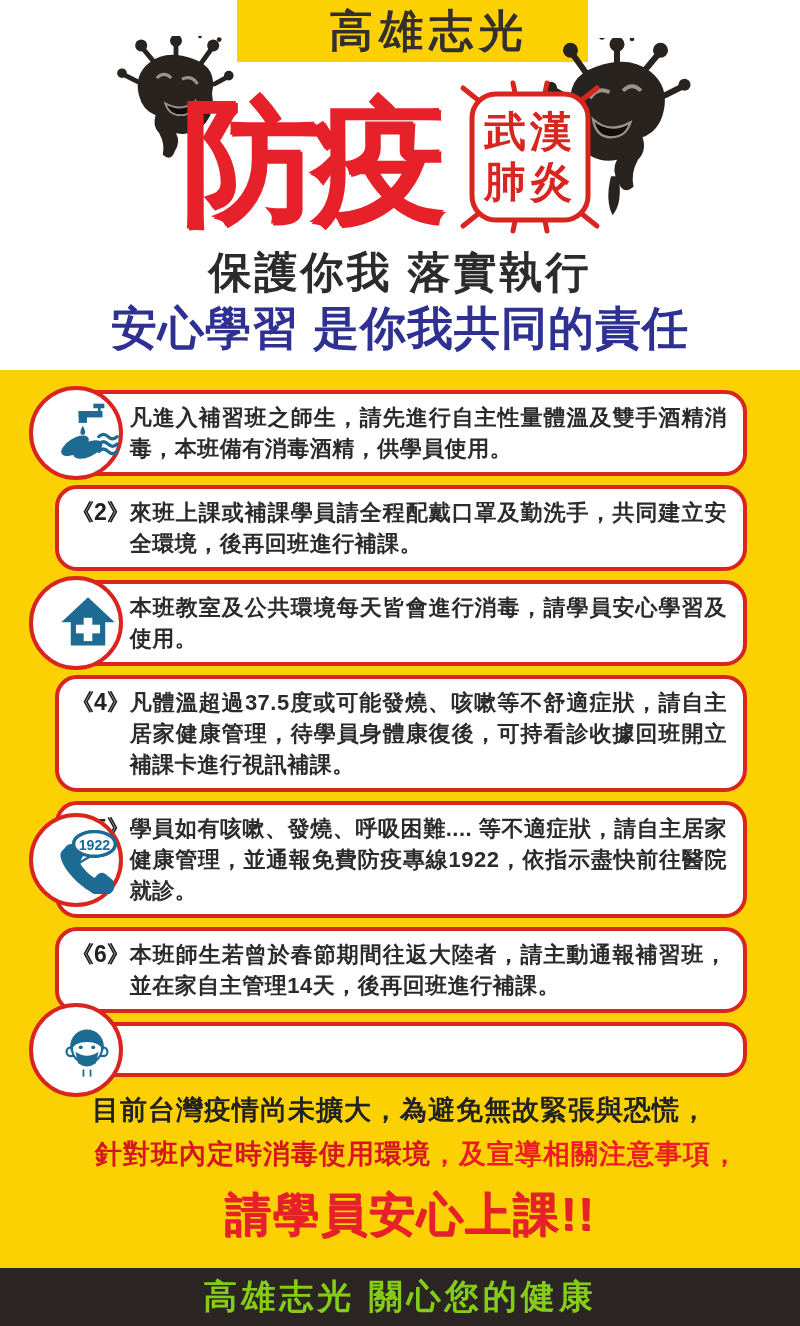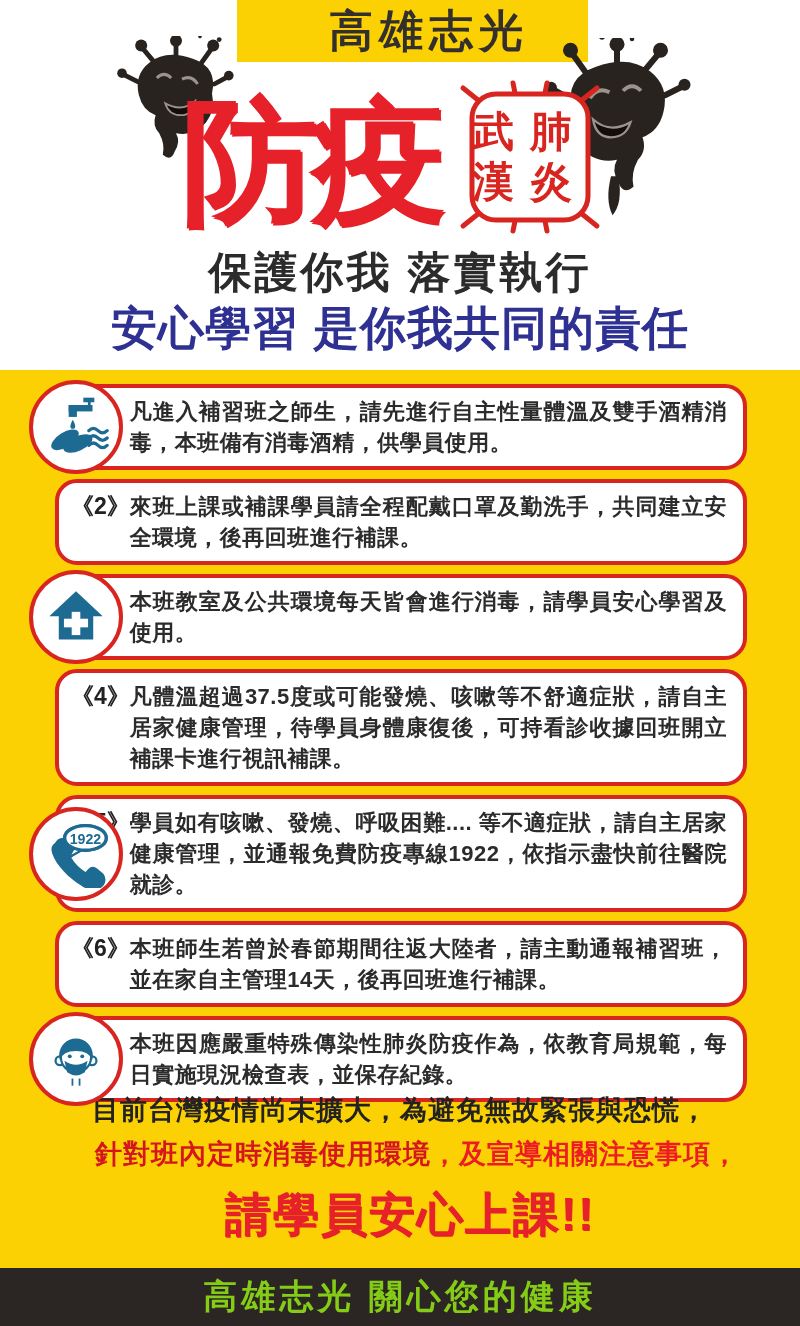--- a/index.html
+++ b/index.html
@@ -10,41 +10,41 @@
   .brand{position:absolute;left:237px;top:0;width:318px;height:62px;background:#fcd103;
          display:flex;align-items:center;justify-content:center;font-size:44px;font-weight:800;
          color:#332f2c;letter-spacing:6px;padding-left:33px;}
   .title-row{position:absolute;top:80px;left:0;width:100%;display:flex;
              justify-content:center;align-items:center;}
   .big-red{font-size:136px;font-weight:900;color:#e62129;line-height:1;letter-spacing:-6px;
            text-shadow:2px 2px 0 #e62129;margin-top:8px;}
   .burst{position:relative;width:170px;height:154px;margin:0 4px;flex:0 0 auto;}
   .burst svg{position:absolute;left:0;top:0;}
   .burst-text{position:absolute;left:27px;top:14px;width:116px;height:126px;display:flex;
-              flex-direction:row;align-items:center;justify-content:center;
+              flex-direction:column;align-items:center;justify-content:center;
               font-size:42px;font-weight:900;color:#d9251f;line-height:1.2;letter-spacing:4px;}
   .virus{position:absolute;}
   .virus-left{left:116px;top:36px;width:120px;height:150px;transform:scaleX(-1);}
   .virus-right{left:542px;top:38px;width:150px;height:188px;}
   .sub-black{position:absolute;top:244px;left:0;width:100%;text-align:center;
              font-size:43px;font-weight:900;color:#2b2b2b;letter-spacing:3px;}
   .sub-navy{position:absolute;top:298px;left:0;width:100%;text-align:center;
             font-size:46px;font-weight:900;color:#2e3192;letter-spacing:1px;}
 
   
   .yellow{position:absolute;top:370px;left:0;width:800px;height:898px;background:#fcd103;}
-  .items{padding-top:14px;}
+  .items{padding-top:20px;}
   .item{position:relative;margin:0 53px 9px 55px;background:#ffffff;border:4px solid #d9251f;
         border-radius:22px;padding:8px 16px 8px 12px;display:flex;align-items:flex-start;}
   .item .marker{flex:0 0 52px;font-size:23px;font-weight:700;color:#222222;line-height:31px;}
   .item .text{flex:1;font-size:22px;font-weight:700;color:#2b2b2b;line-height:31px;
               letter-spacing:0.5px;text-align:justify;}
   .badge{position:absolute;left:-30px;top:50%;transform:translateY(-50%);width:86px;height:86px;
          background:#ffffff;border:4px solid #d9251f;border-radius:50%;display:flex;
-         align-items:center;justify-content:center;z-index:2;}
+         align-items:center;justify-content:flex-end;z-index:2;}
 
   
   .closing{position:absolute;top:1092px;left:0;width:100%;text-align:center;}
   .c1{font-size:27px;font-weight:800;color:#222222;letter-spacing:1px;}
   .c2{font-size:27px;margin-top:8px;letter-spacing:1px;}
   .c2 .strong{color:#d5161e;font-weight:900;margin-left:34px;}
   .c2 .rest{color:#ed1c24;font-weight:700;}
   .c3{margin-top:12px;font-size:46px;font-weight:900;color:#e62129;letter-spacing:2px;
       text-shadow:1px 1px 0 #e62129;padding-left:20px;}
 
@@ -210,21 +210,20 @@
             <circle cx="29" cy="33" r="2.2" fill="#1d6b93"></circle>
             <circle cx="43" cy="33" r="2.2" fill="#1d6b93"></circle>
             <path d="M23 38 q13 9 26 0 l-3 13 q-10 7 -20 0 z" fill="#1d6b93"></path>
             <g stroke="#1d6b93" stroke-width="2" fill="none">
               <path d="M32 58 v8"></path>
                 <path d="M40 58 v8"></path>
             </g>
           </svg>
         </div>
         <div class="marker">《7》</div>
-        <div class="text">本班因應嚴重特殊傳染性肺炎防疫作為，依教育局規範，每日實施現況檢查表，並保存紀錄。</div>
       </div>
 
     </div>
   </div>
 
   <div class="closing">
     <div class="c1">目前台灣疫情尚未擴大，為避免無故緊張與恐慌，</div>
     <div class="c2">
       <span class="strong">針對班內定時消毒使用環境</span><span class="rest">，及宣導相關注意事項，</span>
     </div>

